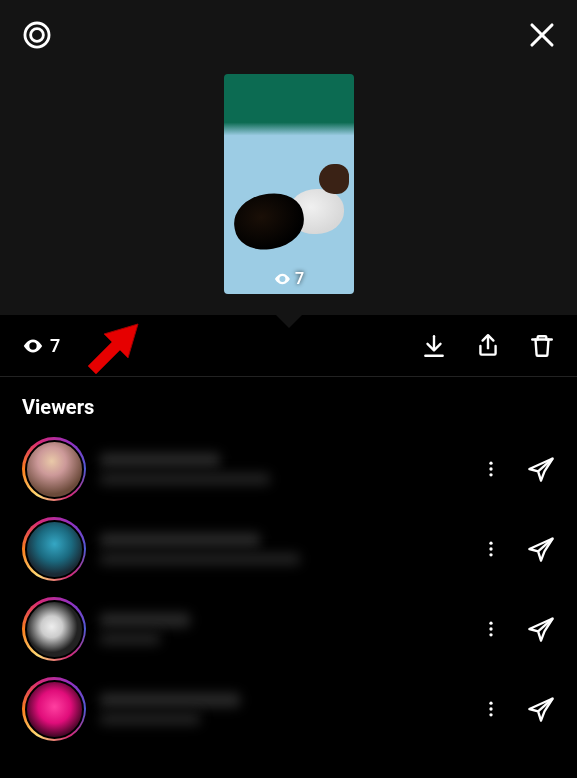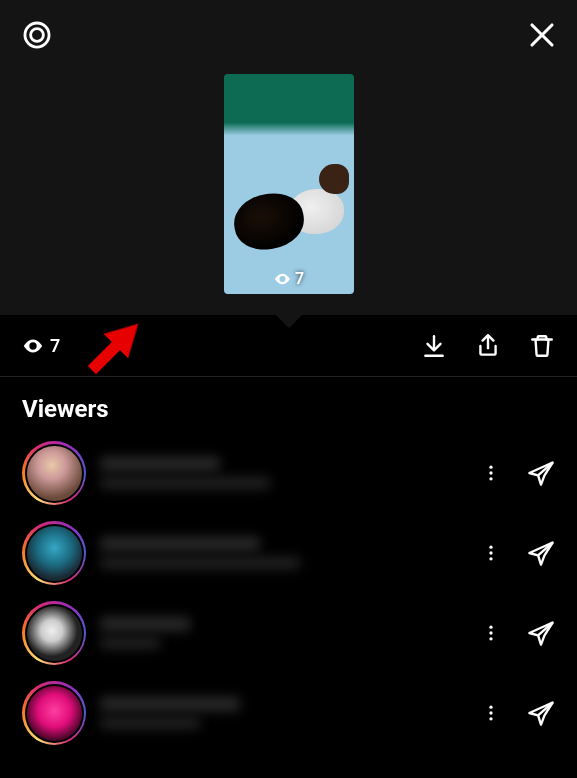--- a/index.html
+++ b/index.html
@@ -95,21 +95,21 @@
     }
     .annotation-arrow {
       position: absolute;
       left: 82px;
       top: 316px;
       z-index: 10;
       pointer-events: none;
     }
     .section-title {
       padding: 18px 22px 10px;
-      font-size: 24px;
+      font-size: 20px;
       font-weight: 700;
     }
     .viewer-row {
       display: flex;
       align-items: center;
       padding: 8px 22px;
       gap: 14px;
     }
     .avatar-ring {
       width: 64px;

